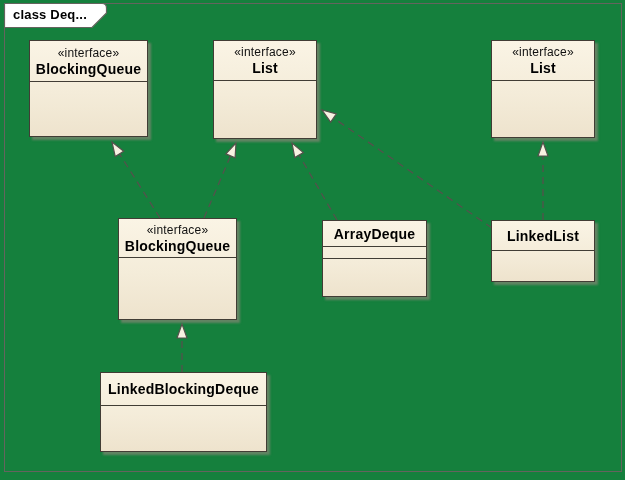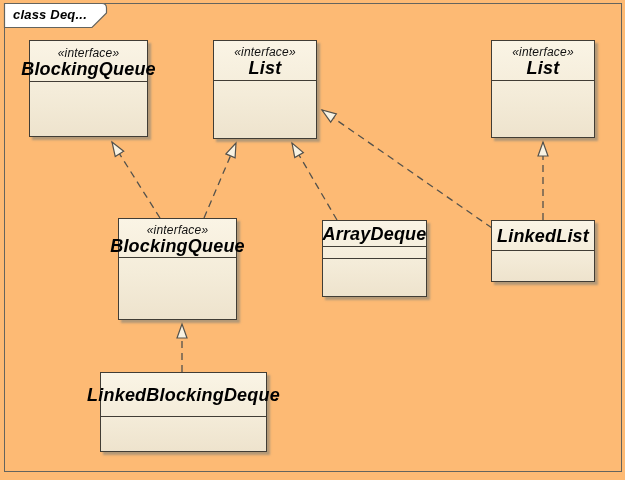--- a/index.html
+++ b/index.html
@@ -1,20 +1,19 @@
 <!DOCTYPE html>
 <html><head>
 <meta charset="utf-8">
 <style>
   html,body { margin:0; padding:0; }
   body { font-family: "Liberation Sans", sans-serif; background:#fff; }
   #canvas {
-    position:relative; width:625px; height:480px; background:#fdba74;
+    position:relative; width:625px; height:480px; background:#15803d;
     overflow:hidden;
-    font-style:italic;
   }
   #wires { position:absolute; left:0; top:0; width:625px; height:480px; }
 
   .frame-tab-label {
     position:absolute; left:13px; top:7px;
     font-size:13px; font-weight:bold; color:#000;
     letter-spacing:0.2px;
   }
 
   .uml-box {
@@ -29,21 +28,21 @@
     display:flex; flex-direction:column; align-items:center; justify-content:center;
     border-bottom: 1px solid #413d35;
     box-sizing:border-box;
   }
   .attr-compartment { border-bottom: 1px solid #413d35; box-sizing:border-box; }
   .ops-compartment { flex:1; }
   .stereotype {
     font-size:12px; color:#111; line-height:15px; letter-spacing:0.2px;
   }
   .class-name {
-    font-size:18px; font-weight:bold; color:#000; line-height:16px;
+    font-size:14px; font-weight:bold; color:#000; line-height:16px;
     letter-spacing:0.2px; white-space:nowrap;
   }
 
   .watermark {
     position:absolute; left:487px; top:455px; width:138px;
     font-size:19px; color:#9c9c9c; letter-spacing:0.3px;
     background:#ffffff; text-align:right; line-height:21px;
   }
 
   
@@ -54,21 +53,21 @@
   #box-list               { left:491px; top:40px;  width:104px; height:98px; }
   #box-list .name-compartment { height:40px; }
   #box-blockingdeque      { left:118px; top:218px; width:119px; height:102px; }
   #box-blockingdeque .name-compartment { height:39px; }
   #box-arraydeque         { left:322px; top:220px; width:105px; height:77px; }
   #box-arraydeque .name-compartment { height:26px; }
   #box-arraydeque .attr-compartment { height:12px; }
   #box-linkedlist         { left:491px; top:220px; width:104px; height:62px; }
   #box-linkedlist .name-compartment { height:30px; }
   #box-linkedblockingdeque{ left:100px; top:372px; width:167px; height:80px; }
-  #box-linkedblockingdeque .name-compartment { height:44px; }
+  #box-linkedblockingdeque .name-compartment { height:33px; }
 </style>
 </head>
 <body>
 
 <div id="canvas">
 
   <svg id="wires" xmlns="http://www.w3.org/2000/svg" width="625" height="480">
     <defs>
       <marker id="tri" markerUnits="userSpaceOnUse" markerWidth="17" markerHeight="14" refX="15" refY="6.5" orient="auto">
         <path d="M1,1.5 L15,6.5 L1,11.5 Z" fill="#f8f2e2" stroke="#54524c" stroke-width="1.2"></path>

